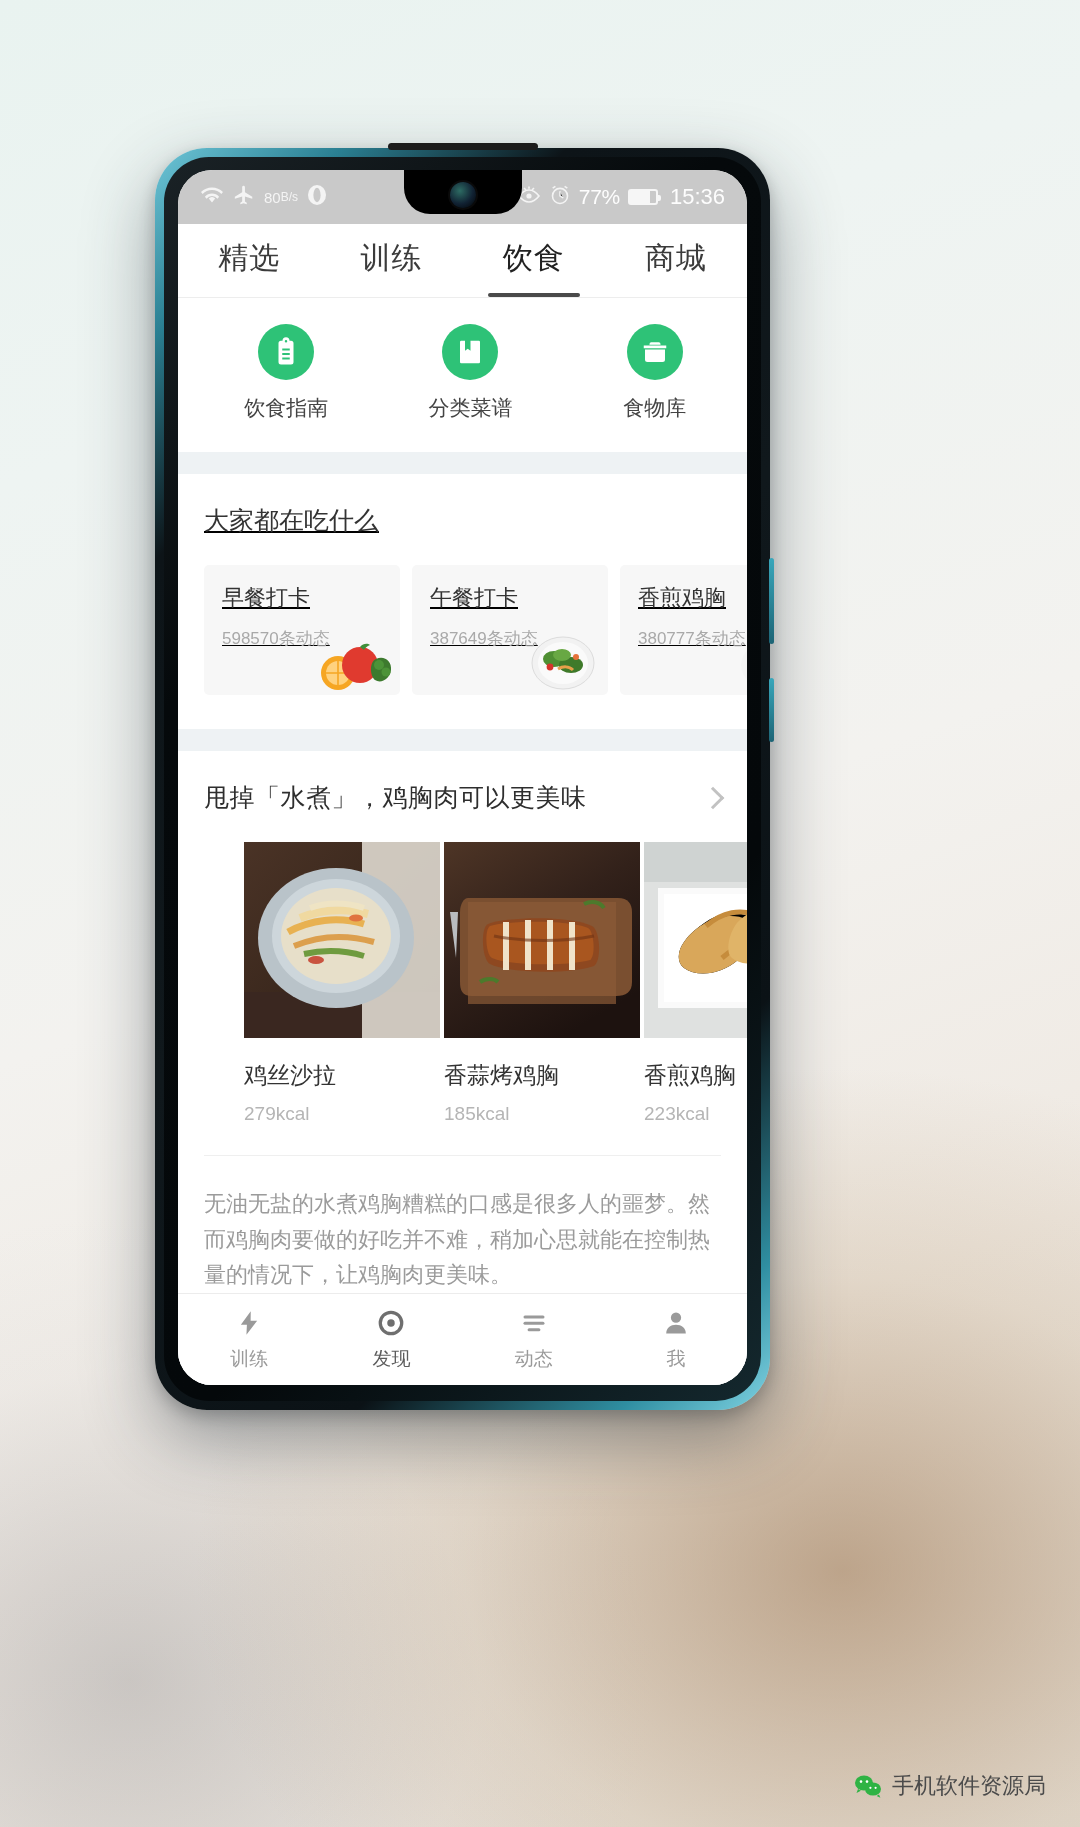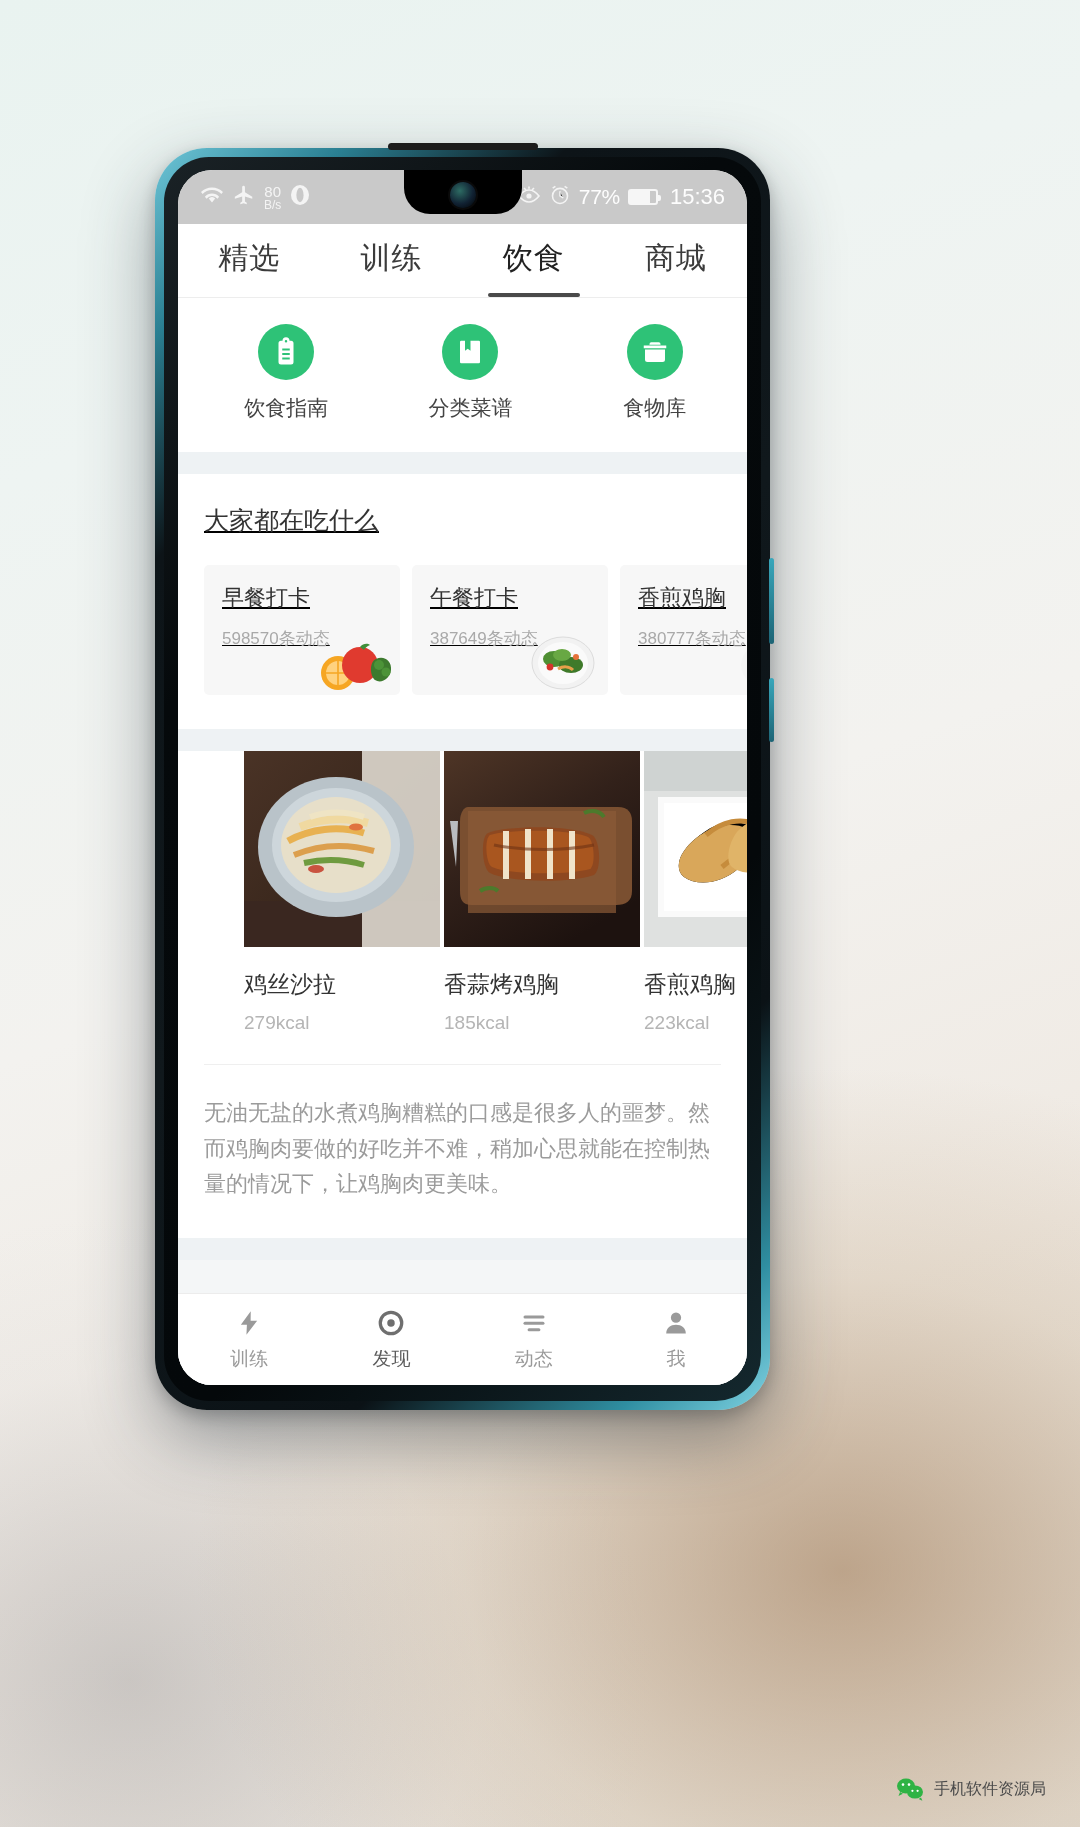--- a/index.html
+++ b/index.html
@@ -37,21 +37,21 @@
   #btn-power{ top:410px; height:86px; }
   #btn-vol{ top:530px; height:64px; }
 
   
   #status-bar{
     height:54px; background:#c9c9c9; display:flex; align-items:center;
     padding:0 22px; color:#fdfdfd; font-size:20px; position:relative;
   }
   .sb-left{ display:flex; align-items:center; gap:9px; }
   .sb-right{ margin-left:auto; display:flex; align-items:center; gap:8px; }
-  .netspeed{ display:flex; flex-direction:column; align-items:center; line-height:1.0;
+  .netspeed{ display:flex; flex-direction:row; align-items:center; line-height:1.0;
     font-size:14px; color:#f4f4f4; }
   .netspeed .n{ font-size:15px; }
   .netspeed .u{ font-size:12px; }
   .pct{ font-size:21px; letter-spacing:-0.3px; }
   .time{ font-size:22px; margin-left:4px; }
   .battery{ width:30px; height:16px; border:2px solid #f6f6f6; border-radius:3px; position:relative; }
   .battery:after{ content:""; position:absolute; right:-5px; top:4px; width:3px; height:6px;
     background:#f6f6f6; border-radius:0 2px 2px 0; }
   .battery i{ display:block; height:100%; background:#f6f6f6; width:77%; }
   
@@ -119,21 +119,21 @@
   .nav-item{ flex:1; display:flex; flex-direction:column; align-items:center; gap:8px; }
   .nav-icon{ height:30px; display:flex; align-items:center; justify-content:center; }
   .nav-icon svg{ width:28px; height:28px; fill:#9a9a9a; }
   .nav-item.active .nav-icon svg{ fill:#6f6f6f; }
   .nav-label{ font-size:19px; color:#9a9a9a; }
   .nav-item.active .nav-label{ color:#5d5d5d; }
 
   
   #watermark{ position:absolute; right:34px; bottom:26px; display:flex; align-items:center; gap:10px; }
   #watermark-logo{ width:28px; height:24px; }
-  #watermark-text{ font-size:16px; color:#4b4b4b; }
+  #watermark-text{ font-size:22px; color:#4b4b4b; }
 </style>
 </head>
 <body>
 
 <div id="phone-frame">
   <div class="side-btn" id="btn-power"></div>
   <div class="side-btn" id="btn-vol"></div>
   <div id="phone-inner">
     <div id="earpiece"></div>
     <div id="screen">
@@ -269,20 +269,24 @@
                 <ellipse cx="45" cy="40" rx="9" ry="6" fill="#6ea63f"></ellipse>
               </svg>
             </div>
 
           </div>
         </div>
 
         <div class="spacer"></div>
 
         <div id="recipe-section">
+          <div id="recipe-head">
+            <div id="recipe-head-title">甩掉「水煮」，鸡胸肉可以更美味</div>
+            <div id="recipe-chevron"></div>
+          </div>
 
           <div id="dish-row">
 
             <div class="dish">
               <div class="dish-img">
                 <svg viewBox="0 0 196 196" width="196" height="196">
                   <defs>
                       <linearGradient id="wood1" x1="0" y1="0" x2="1" y2="1">
                     <stop offset="0" stop-color="#4a3326"></stop>
                         <stop offset="1" stop-color="#2c1d14"></stop>

